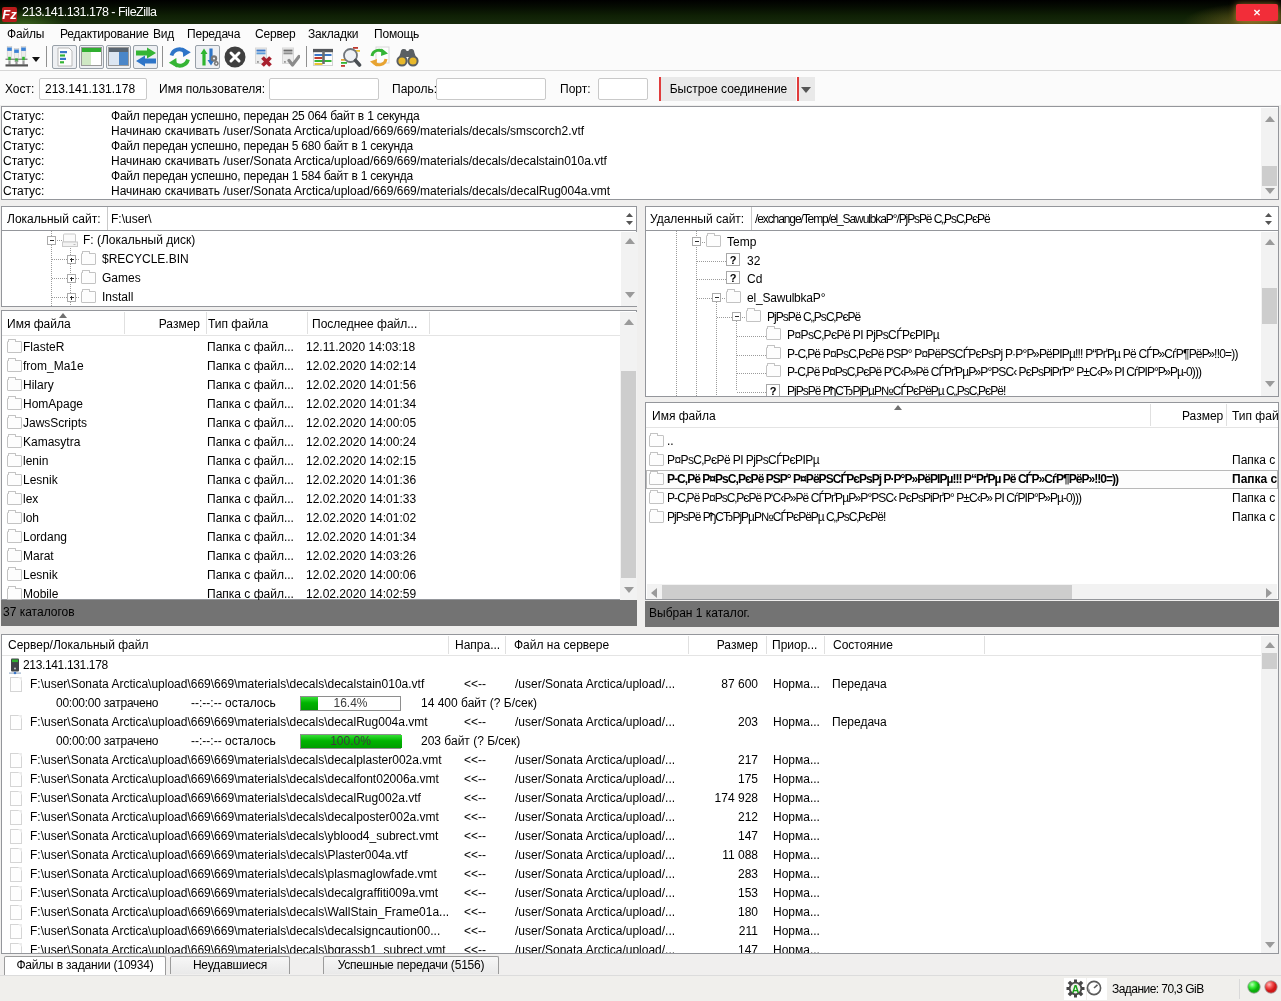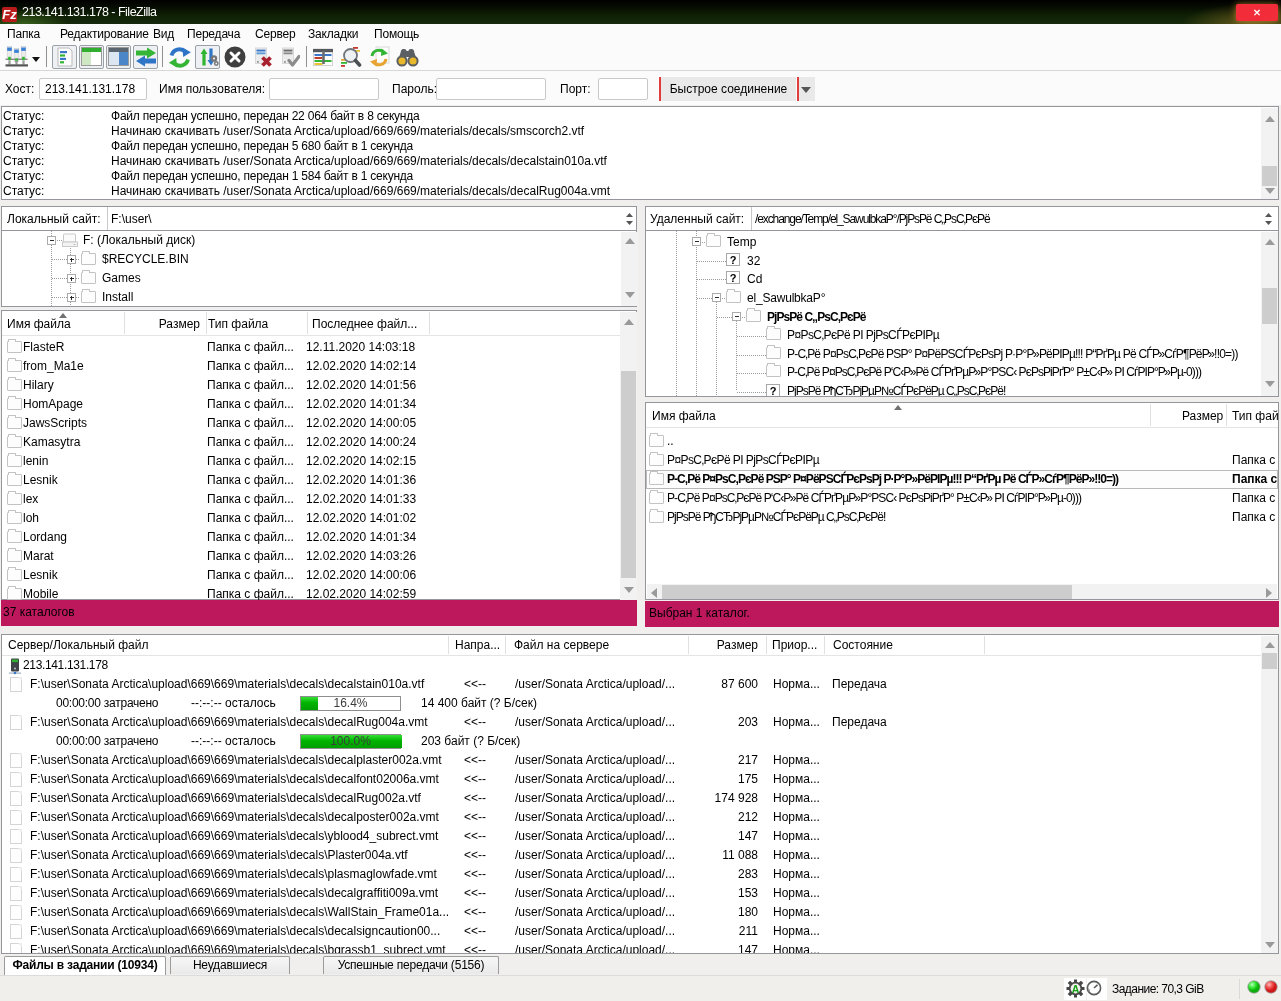--- a/index.html
+++ b/index.html
@@ -21,21 +21,21 @@
 
 #quick{left:0;top:71px;width:1281px;height:34px;background:#fbfbfb}
 #quick label{position:absolute;top:11px}
 .qinp{position:absolute;top:7px;height:22px;background:#fff;border:1px solid #c9c9c9;border-radius:2px;padding:3px 5px;font-size:12px}
 
 #log{left:1px;top:106px;width:1278px;height:94px;background:#fff;border:1px solid #94969b}
 #log .row{position:absolute;left:1px;white-space:nowrap}
 #log .msg{position:absolute;left:108px}
 
 .box{position:absolute;background:#fff;border:1px solid #94969b}
-.pstatus{position:absolute;background:#be185d}
+.pstatus{position:absolute;background:#737373}
 
 .sbv{position:absolute;background:#f2f2f2}
 .sbthumb{position:absolute;background:#cdcdcd}
 .arr{position:absolute;width:0;height:0}
 
 .trow{position:absolute;white-space:nowrap;height:19px;line-height:19px}
 .hdr{position:absolute;background:#fff;border-bottom:1px solid #e4e4e4}
 .hsep{position:absolute;top:1px;bottom:1px;width:1px;background:#e0e0e0}
 .fold{position:absolute;width:15px;height:12px;border:1px solid #c3c3c3;border-radius:1px;background:#fdfdfd}
 .fold:before{content:"";position:absolute;left:0px;top:-3px;width:6px;height:2px;border:1px solid #c3c3c3;border-bottom:none;border-radius:1px 1px 0 0;background:#fdfdfd}
@@ -53,21 +53,21 @@
 .tab{position:absolute;top:0;height:18px;line-height:17px;text-align:center;background:linear-gradient(#f7f7f7,#e9e9e9);border:1px solid #9b9b9b;border-bottom:none;border-radius:2px 2px 0 0;padding:0 2px;letter-spacing:-0.2px}
 </style></head>
 <body>
 
 <div class="abs" id="title"></div>
 <div class="abs" id="fzico">Fz</div>
 <div class="abs" style="left:22px;top:5px;color:#fff;font-size:12.5px;letter-spacing:-0.5px">213.141.131.178 - FileZilla</div>
 <div class="abs" id="closebtn">✕</div>
 
 <div class="abs" id="menu">
-<span style="left:7px">Папка</span>
+<span style="left:7px">Файлы</span>
 <span style="left:60px">Редактирование</span>
 <span style="left:153px">Вид</span>
 <span style="left:187px">Передача</span>
 <span style="left:255px">Сервер</span>
 <span style="left:308px">Закладки</span>
 <span style="left:374px">Помощь</span>
 </div>
 
 <div class="abs" id="toolbar">
 <svg class="abs" style="left:5px;top:1px" width="24" height="23" viewBox="0 0 24 23">
@@ -205,21 +205,21 @@
 <label style="left:392px">Пароль:</label>
 <div class="qinp" style="left:436px;width:110px"></div>
 <label style="left:560px">Порт:</label>
 <div class="qinp" style="left:598px;width:50px"></div>
 <div class="abs" style="left:659px;top:6px;width:137px;height:24px;background:#e9e9e9;border-left:2px solid #e03c3c;text-align:center;line-height:24px">Быстрое соединение</div>
 <div class="abs" style="left:797px;top:6px;width:18px;height:24px;background:#e9e9e9;border-left:2px solid #e03c3c"></div>
 <div class="arr" style="left:801px;top:16px;border-left:5px solid transparent;border-right:5px solid transparent;border-top:6px solid #555"></div>
 </div>
 
 <div class="abs" id="log">
-<div class="row" style="top:2px">Статус:<span class="msg" style="letter-spacing:-0.22px">Файл передан успешно, передан 22 064 байт в 8 секунда</span></div>
+<div class="row" style="top:2px">Статус:<span class="msg" style="letter-spacing:-0.22px">Файл передан успешно, передан 25 064 байт в 1 секунда</span></div>
 <div class="row" style="top:17px">Статус:<span class="msg">Начинаю скачивать /user/Sonata Arctica/upload/669/669/materials/decals/smscorch2.vtf</span></div>
 <div class="row" style="top:32px">Статус:<span class="msg" style="letter-spacing:-0.22px">Файл передан успешно, передан 5 680 байт в 1 секунда</span></div>
 <div class="row" style="top:47px">Статус:<span class="msg">Начинаю скачивать /user/Sonata Arctica/upload/669/669/materials/decals/decalstain010a.vtf</span></div>
 <div class="row" style="top:62px">Статус:<span class="msg" style="letter-spacing:-0.22px">Файл передан успешно, передан 1 584 байт в 1 секунда</span></div>
 <div class="row" style="top:77px">Статус:<span class="msg">Начинаю скачивать /user/Sonata Arctica/upload/669/669/materials/decals/decalRug004a.vmt</span></div>
 <div class="sbv" style="left:1259px;top:1px;width:17px;height:91px"></div>
 <div class="arr" style="left:1263px;top:9px;border-left:5px solid transparent;border-right:5px solid transparent;border-bottom:6px solid #9a9a9a"></div>
 <div class="sbthumb" style="left:1260px;top:59px;width:15px;height:20px"></div>
 <div class="arr" style="left:1263px;top:81px;border-left:5px solid transparent;border-right:5px solid transparent;border-top:6px solid #9a9a9a"></div>
 </div>
@@ -385,21 +385,21 @@
  <div class="hdot" style="left:71px;top:86px;width:15px"></div>
  <div class="hdot" style="left:96px;top:86px;width:4px"></div>
  <div class="hdot" style="left:91px;top:105px;width:29px"></div>
  <div class="hdot" style="left:91px;top:124px;width:29px"></div>
  <div class="hdot" style="left:91px;top:142px;width:29px"></div>
  <div class="hdot" style="left:91px;top:161px;width:29px"></div>
  <div class="trow" style="left:81px;top:2px">Temp</div>
  <div class="trow" style="left:101px;top:21px">32</div>
  <div class="trow" style="left:101px;top:39px">Cd</div>
  <div class="trow" style="left:101px;top:58px;letter-spacing:-0.2px">el_SawulbkaР°</div>
- <div class="trow" style="left:121px;top:77px;font-weight:bold;letter-spacing:-0.95px">РјРѕРё С„РѕС‚РєРё</div>
+ <div class="trow" style="left:121px;top:77px;font-weight:normal;letter-spacing:-0.95px">РјРѕРё С„РѕС‚РєРё</div>
  <div class="trow" style="left:141px;top:95px;letter-spacing:-0.58px">Р¤РѕС‚РєРё РІ РјРѕСЃРєРІРµ</div>
  <div class="trow" style="left:141px;top:114px;letter-spacing:-0.8px">Р-С‚Рё Р¤РѕС‚РєРё РЅР° Р¤РёРЅСЃРєРѕРј Р·Р°Р»РёРІРµ!!! Р“РґРµ Рё СЃР»СѓР¶РёР»!!0=))</div>
  <div class="trow" style="left:141px;top:132px;letter-spacing:-0.93px">Р-С‚Рё Р¤РѕС‚РєРё Р‘С‹Р»Рё СЃРґРµР»Р°РЅС‹ РєРѕРіРґР° Р±С‹Р» РІ СѓРІР°Р»Рµ-0)))</div>
  <div class="trow" style="left:141px;top:151px;letter-spacing:-1.0px">РјРѕРё РђСЂРјРµР№СЃРєРёРµ С„РѕС‚РєРё!</div>
  <div class="exp" style="left:46px;top:6px"></div>
  <div class="exp" style="left:66px;top:62px"></div>
  <div class="exp" style="left:86px;top:81px"></div>
  <div class="fold" style="left:60px;top:4px"></div>
  <div class="qico" style="left:80px;top:22px">?</div>
  <div class="qico" style="left:80px;top:40px">?</div>
@@ -605,21 +605,21 @@
         <span class="pr">Норма...</span>
       </div>
  </div>
  <div class="sbv" style="left:1259px;top:1px;width:17px;height:317px"></div>
  <div class="arr" style="left:1263px;top:7px;border-left:5px solid transparent;border-right:5px solid transparent;border-bottom:6px solid #9a9a9a"></div>
  <div class="sbthumb" style="left:1260px;top:18px;width:15px;height:16px"></div>
  <div class="arr" style="left:1263px;top:307px;border-left:5px solid transparent;border-right:5px solid transparent;border-top:6px solid #9a9a9a"></div>
 </div>
 
 <div class="abs" id="tabs" style="left:0;top:956px;width:1281px;height:19px">
- <div class="tab" style="left:4px;width:162px;background:#fff;font-weight:bold;height:19px">Файлы в задании (10934)</div>
+ <div class="tab" style="left:4px;width:162px;background:#fff;font-weight:normal;height:19px">Файлы в задании (10934)</div>
  <div class="tab" style="left:170px;width:120px">Неудавшиеся передачи</div>
  <div class="tab" style="left:323px;width:176px">Успешные передачи (5156)</div>
 </div>
 
 <div class="abs" style="left:0;top:975px;width:1281px;height:26px;background:#f0efec;border-top:1px solid #dcdcdc">
  <div class="abs" style="left:1064px;top:2px;width:22px;height:22px;background:#fff"></div>
     <div class="abs" style="left:1087px;top:2px;width:20px;height:22px;background:#fff"></div>
     <svg class="abs" style="left:1066px;top:3px" width="19" height="19" viewBox="0 0 19 19">
       <g fill="#464646">
         <rect x="8" y="0.5" width="3" height="4"></rect>

